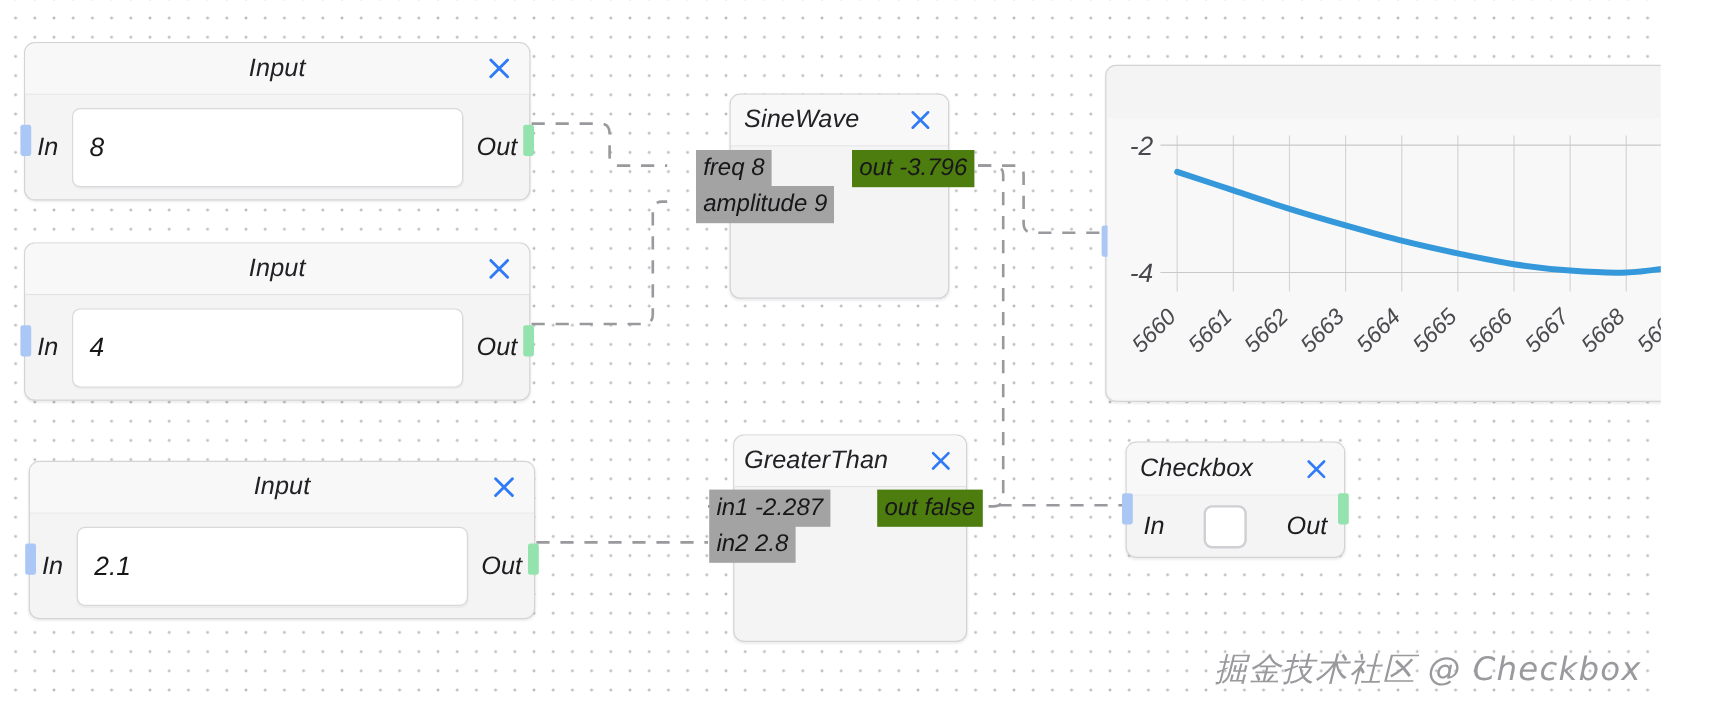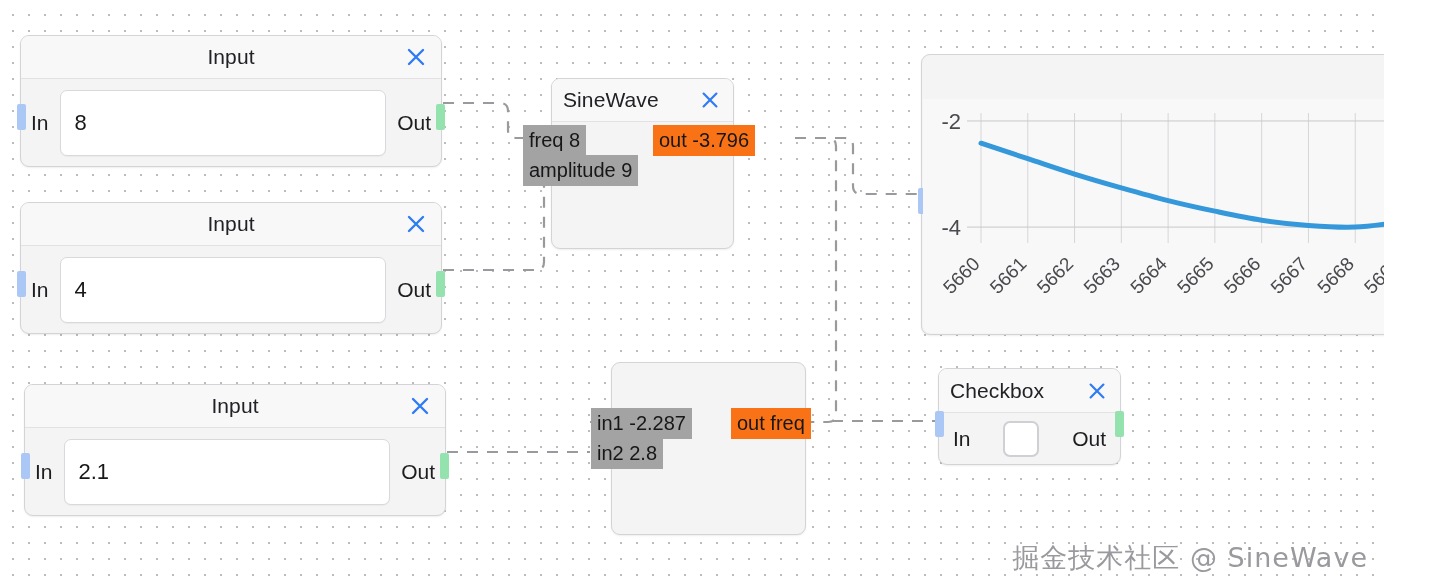--- a/index.html
+++ b/index.html
@@ -10,20 +10,21 @@
   #canvas {
     position: relative;
     width: 1384px;
     height: 584px;
     overflow: hidden;
     background-color: #ffffff;
     background-image: radial-gradient(circle, #bcbcbc 1.2px, transparent 1.3px);
     background-size: 16px 16px;
     background-position: 5px 7px;
     font-family: "Liberation Sans", sans-serif;
+    font-style: italic;
     -webkit-font-smoothing: antialiased;
   }
 
   
   .node {
     position: absolute;
     box-sizing: border-box;
     background: #f4f4f5;
     border: 1px solid #d4d4d8;
     border-radius: 9px;
@@ -103,21 +104,21 @@
   .chip {
     position: absolute;
     font-size: 20px;
     line-height: 28px;
     padding: 1px 6px 2px 6px;
     white-space: nowrap;
     color: #17171a;
     box-sizing: border-box;
   }
   .chip.inchip  { background: #a3a3a3; }
-  .chip.outchip { background: #f97316; }
+  .chip.outchip { background: #4d7c0f; }
 
   
   .checkbox-box {
     width: 36px;
     height: 36px;
     box-sizing: border-box;
     background: #ffffff;
     border: 2px solid #cfcfd4;
     border-radius: 7px;
     margin: 0 16px;
@@ -223,38 +224,46 @@
     </div>
     <div class="handle in" style="top:68px;"></div>
     <div class="handle out" style="top:68px;"></div>
     <div class="io-row">
       <span class="port-label">In</span>
       <div class="text-field" placeholder="">2.1</div>
       <span class="port-label">Out</span>
     </div>
   </div>
 
-  <div class="node" style="left:551px; top:78px; width:183px; height:171px;text-align:center;">
+  <div class="node" style="left:608px; top:78px; width:183px; height:171px;text-align:center;">
     <div class="node-header" style="justify-content:flex-start; padding-left:11px;">
       <span class="node-title">SineWave</span>
       <span class="close-icon" style="right:10px;">
         <svg width="22" height="22" viewBox="0 0 24 24">
             <path d="M5 5 L19 19 M19 5 L5 19" stroke="#2f7bf6" stroke-width="2.4" stroke-linecap="round" fill="none"></path>
           </svg>
       </span>
     </div>
     <span class="chip inchip" style="left:-29px; top:46px;">freq 8</span>
     <span class="chip inchip" style="left:-29px; top:76px;">amplitude 9</span>
     <span class="chip outchip" style="left:101px; top:46px;">out -3.796</span>
   </div>
 
   <div class="node" style="left:611px; top:362px; width:195px; height:173px;">
+    <div class="node-header" style="justify-content:flex-start; padding-left:8px;">
+      <span class="node-title">GreaterThan</span>
+      <span class="close-icon" style="right:8px;">
+        <svg width="22" height="22" viewBox="0 0 24 24">
+            <path d="M5 5 L19 19 M19 5 L5 19" stroke="#2f7bf6" stroke-width="2.4" stroke-linecap="round" fill="none"></path>
+          </svg>
+      </span>
+    </div>
     <span class="chip inchip" style="left:-21px; top:45px;">in1 -2.287</span>
     <span class="chip inchip" style="left:-21px; top:75px;">in2 2.8</span>
-    <span class="chip outchip" style="left:119px; top:45px;">out freq</span>
+    <span class="chip outchip" style="left:119px; top:45px;">out false</span>
   </div>
 
   <div class="node" style="left:938px; top:368px; width:183px; height:97px;">
     <div class="node-header" style="height:44px; justify-content:flex-start; padding-left:11px;align-items:center;">
       <span class="node-title">Checkbox</span>
       <span class="close-icon" style="right:10px;">
         <svg width="22" height="22" viewBox="0 0 24 24">
             <path d="M5 5 L19 19 M19 5 L5 19" stroke="#2f7bf6" stroke-width="2.4" stroke-linecap="round" fill="none"></path>
           </svg>
       </span>
@@ -295,15 +304,15 @@
           <text x="291.8888888888889" y="166" text-anchor="end" font-size="19" fill="#4a4a4e" font-family="&quot;Liberation Sans&quot;, sans-serif" transform="rotate(-45 291.8888888888889 166)">5665</text>
           <text x="338.6666666666667" y="166" text-anchor="end" font-size="19" fill="#4a4a4e" font-family="&quot;Liberation Sans&quot;, sans-serif" transform="rotate(-45 338.6666666666667 166)">5666</text>
           <text x="385.44444444444446" y="166" text-anchor="end" font-size="19" fill="#4a4a4e" font-family="&quot;Liberation Sans&quot;, sans-serif" transform="rotate(-45 385.44444444444446 166)">5667</text>
           <text x="432.22222222222223" y="166" text-anchor="end" font-size="19" fill="#4a4a4e" font-family="&quot;Liberation Sans&quot;, sans-serif" transform="rotate(-45 432.22222222222223 166)">5668</text>
           <text x="479" y="166" text-anchor="end" font-size="19" fill="#4a4a4e" font-family="&quot;Liberation Sans&quot;, sans-serif" transform="rotate(-45 479 166)">5669</text>
           <path d="M58 44.244897959183675 C65.79629629629629 46.80952380952381,89.18518518518518 54.50340136054422,104.77777777777777 59.63265306122449 C120.37037037037037 64.76190476190476,135.96296296296293 70.156462585034,151.55555555555554 75.0204081632653 C167.14814814814815 79.8843537414966,182.74074074074076 84.39455782312925,198.33333333333334 88.81632653061224 C213.92592592592592 93.23809523809524,229.51851851851853 97.65986394557825,245.11111111111111 101.55102040816328 C260.7037037037037 105.44217687074831,276.2962962962963 108.89115646258506,291.8888888888889 112.16326530612247 C307.4814814814815 115.43537414965988,323.0740740740741 118.79591836734696,338.6666666666667 121.18367346938777 C354.2592592592593 123.57142857142858,369.85185185185185 125.34013605442179,385.44444444444446 126.48979591836736 C401.03703703703707 127.63945578231294,416.6296296296296 128.70068027210885,432.22222222222223 128.08163265306123 C447.81481481481484 127.46258503401361,471.2037037037037 123.65986394557824,479 122.77551020408164" fill="none" stroke="#3498db" stroke-width="5" stroke-linecap="round" stroke-linejoin="round"></path>
         </svg>
     </div>
   </div>
 
-  <div class="watermark">掘金技术社区 @ SineWave</div>
+  <div class="watermark">掘金技术社区 @ Checkbox</div>
 
 </div>
 
 </body></html>

